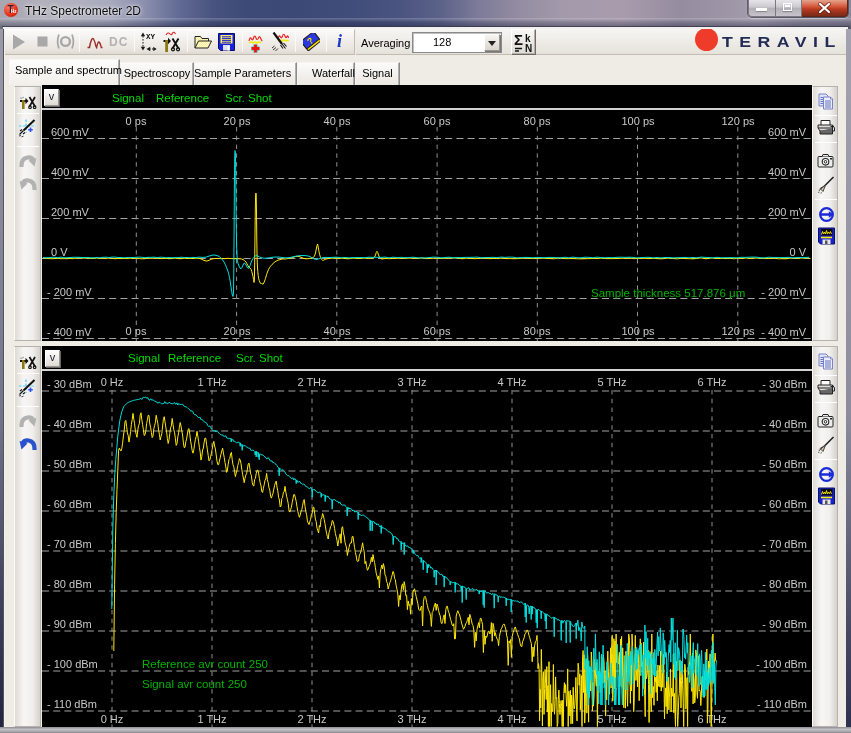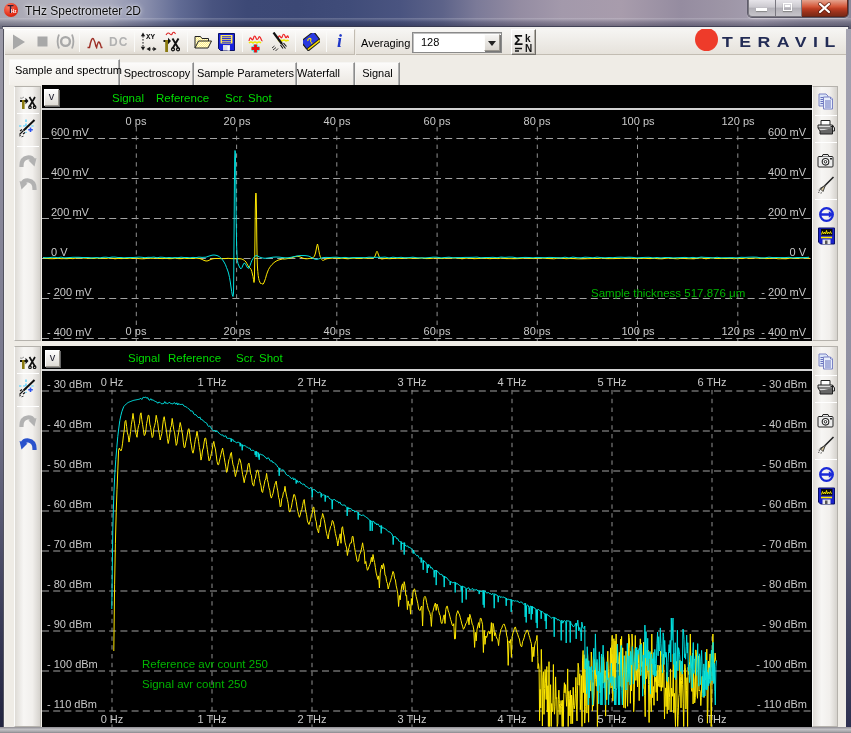--- a/index.html
+++ b/index.html
@@ -122,43 +122,43 @@
     <g transform="rotate(-38 8.5 9)">
 <rect x="0.5" y="4" width="16" height="10" rx="1" fill="#ffe000" stroke="#222"></rect>
 <rect x="0.5" y="2" width="16" height="9.5" rx="1" fill="#2a3ae0" stroke="#222"></rect>
 <text x="5.5" y="10.5" font-family="'Liberation Sans',sans-serif" font-size="9" font-weight="bold" fill="#ffe000">?</text>
 </g>
   </svg>
 <div style="position:absolute;left:326px;top:31px;width:1px;height:21px;background:#b2aea7;border-right:1px solid #fafaf8"></div>
 <div style="position:absolute;left:337px;top:31px;font:italic bold 18px 'Liberation Serif',serif;color:#2038c8">i</div>
 <div style="position:absolute;left:361px;top:37px;font:11px 'Liberation Sans',sans-serif;color:#000">Averaging</div>
 <div style="position:absolute;left:412px;top:32px;width:90px;height:21px;background:#fff;border:1px solid #8a8a8a;box-shadow:inset 1px 1px 0 #c0c0c0">
-<div style="position:absolute;left:8px;top:3px;font:11px 'Liberation Sans',sans-serif;color:#000">128</div>
+<div style="position:absolute;left:20px;top:3px;font:11px 'Liberation Sans',sans-serif;color:#000">128</div>
 <div style="position:absolute;right:1px;top:1px;width:16px;height:17px;background:linear-gradient(#f6f5f3,#d9d5cf);border:1px solid #9a968f;border-top-color:#fdfdfc;border-left-color:#fdfdfc;box-shadow:1px 1px 0 #777">
       <div style="position:absolute;left:3px;top:6px;width:0;height:0;border:4px solid transparent;border-top:5px solid #222"></div>
     </div>
 </div>
 <div style="position:absolute;left:511px;top:29px;width:25px;height:26px;background:linear-gradient(#f8f7f6,#dedad4);border:1px solid #6f6c66;border-top-color:#fff;border-left-color:#fff;box-shadow:inset -1px -1px 0 #b5b1aa"></div>
 <svg style="position:absolute;left:513px;top:30px" width="22" height="24">
     <text x="1" y="15" font-family="'Liberation Sans',sans-serif" font-size="15" font-weight="bold" fill="#111">Σ</text>
 <text x="12" y="12" font-family="'Liberation Sans',sans-serif" font-size="10" font-weight="bold" fill="#111">k</text>
 <text x="12" y="22" font-family="'Liberation Sans',sans-serif" font-size="10" font-weight="bold" fill="#111">N</text>
 <path d="M2 18.5 L9 18.5 M2 21 L6 21" stroke="#111" stroke-width="1.4"></path>
   </svg>
 <div style="position:absolute;left:695px;top:28px;width:23px;height:23px;border-radius:50%;background:#ee3b2a"></div>
 <div style="position:absolute;left:722px;top:33px;font:bold 15px 'Liberation Sans',sans-serif;color:#232c55;letter-spacing:5.5px;transform:scaleX(1.18);transform-origin:left top">TERAVIL</div>
 
 <div style="position:absolute;left:9px;top:59px;width:111px;height:26px;background:linear-gradient(#fcfbfa,#ebe7e1);border:1px solid #8c8c8c;border-bottom:none;border-top-color:#f6f5f3;border-left-color:#f6f5f3;box-shadow:inset -1px 0 0 #b0b0b0;background:linear-gradient(#fdfdfc,#f2efea);z-index:3"></div>
 <div style="position:absolute;left:15px;top:64px;width:100px;text-align:center;white-space:nowrap;font:11px 'Liberation Sans',sans-serif;z-index:4">Sample and spectrum</div>
 <div style="position:absolute;left:120px;top:62px;width:74px;height:23px;background:linear-gradient(#fcfbfa,#ebe7e1);border:1px solid #8c8c8c;border-bottom:none;border-top-color:#f6f5f3;border-left-color:#f6f5f3;box-shadow:inset -1px 0 0 #b0b0b0"></div>
 <div style="position:absolute;left:120px;top:67px;width:74px;text-align:center;white-space:nowrap;font:11px 'Liberation Sans',sans-serif">Spectroscopy</div>
 <div style="position:absolute;left:194px;top:62px;width:103px;height:23px;background:linear-gradient(#fcfbfa,#ebe7e1);border:1px solid #8c8c8c;border-bottom:none;border-top-color:#f6f5f3;border-left-color:#f6f5f3;box-shadow:inset -1px 0 0 #b0b0b0"></div>
-<div style="position:absolute;left:194px;top:67px;width:103px;text-align:center;white-space:nowrap;font:11px 'Liberation Sans',sans-serif">Sample Parameters</div>
+<div style="position:absolute;left:194px;top:67px;width:79px;text-align:center;white-space:nowrap;font:11px 'Liberation Sans',sans-serif">Sample Parameters</div>
 <div style="position:absolute;left:297px;top:62px;width:58px;height:23px;background:linear-gradient(#fcfbfa,#ebe7e1);border:1px solid #8c8c8c;border-bottom:none;border-top-color:#f6f5f3;border-left-color:#f6f5f3;box-shadow:inset -1px 0 0 #b0b0b0"></div>
-<div style="position:absolute;left:297px;top:67px;width:36px;text-align:right;white-space:nowrap;font:11px 'Liberation Sans',sans-serif">Waterfall</div>
+<div style="position:absolute;left:297px;top:67px;width:58px;text-align:right;white-space:nowrap;font:11px 'Liberation Sans',sans-serif">Waterfall</div>
 <div style="position:absolute;left:355px;top:62px;width:45px;height:23px;background:linear-gradient(#fcfbfa,#ebe7e1);border:1px solid #8c8c8c;border-bottom:none;border-top-color:#f6f5f3;border-left-color:#f6f5f3;box-shadow:inset -1px 0 0 #b0b0b0"></div>
 <div style="position:absolute;left:355px;top:67px;width:45px;text-align:center;white-space:nowrap;font:11px 'Liberation Sans',sans-serif">Signal</div>
 
 <div class="strip" style="left:14px;top:86px;height:255px">
     <svg style="position:absolute;left:4px;top:6px" width="18" height="17">
       <path d="M1 5 Q3 6 5 4" fill="none" stroke="#999" stroke-width="1"></path>
 <path d="M1 7 L6.5 7 L6.5 4.8 L9.5 8 L6.5 11.2 L6.5 9 L1 9 Z" fill="#111"></path>
 <rect x="3" y="7" width="2.6" height="9" fill="#8a7a10"></rect>
 <path d="M10.5 4 L16 13.5 M16 4 L10.5 13.5" stroke="#111" stroke-width="1.7"></path>
 <circle cx="11" cy="14.2" r="1.3" fill="none" stroke="#111" stroke-width="1.2"></circle>

